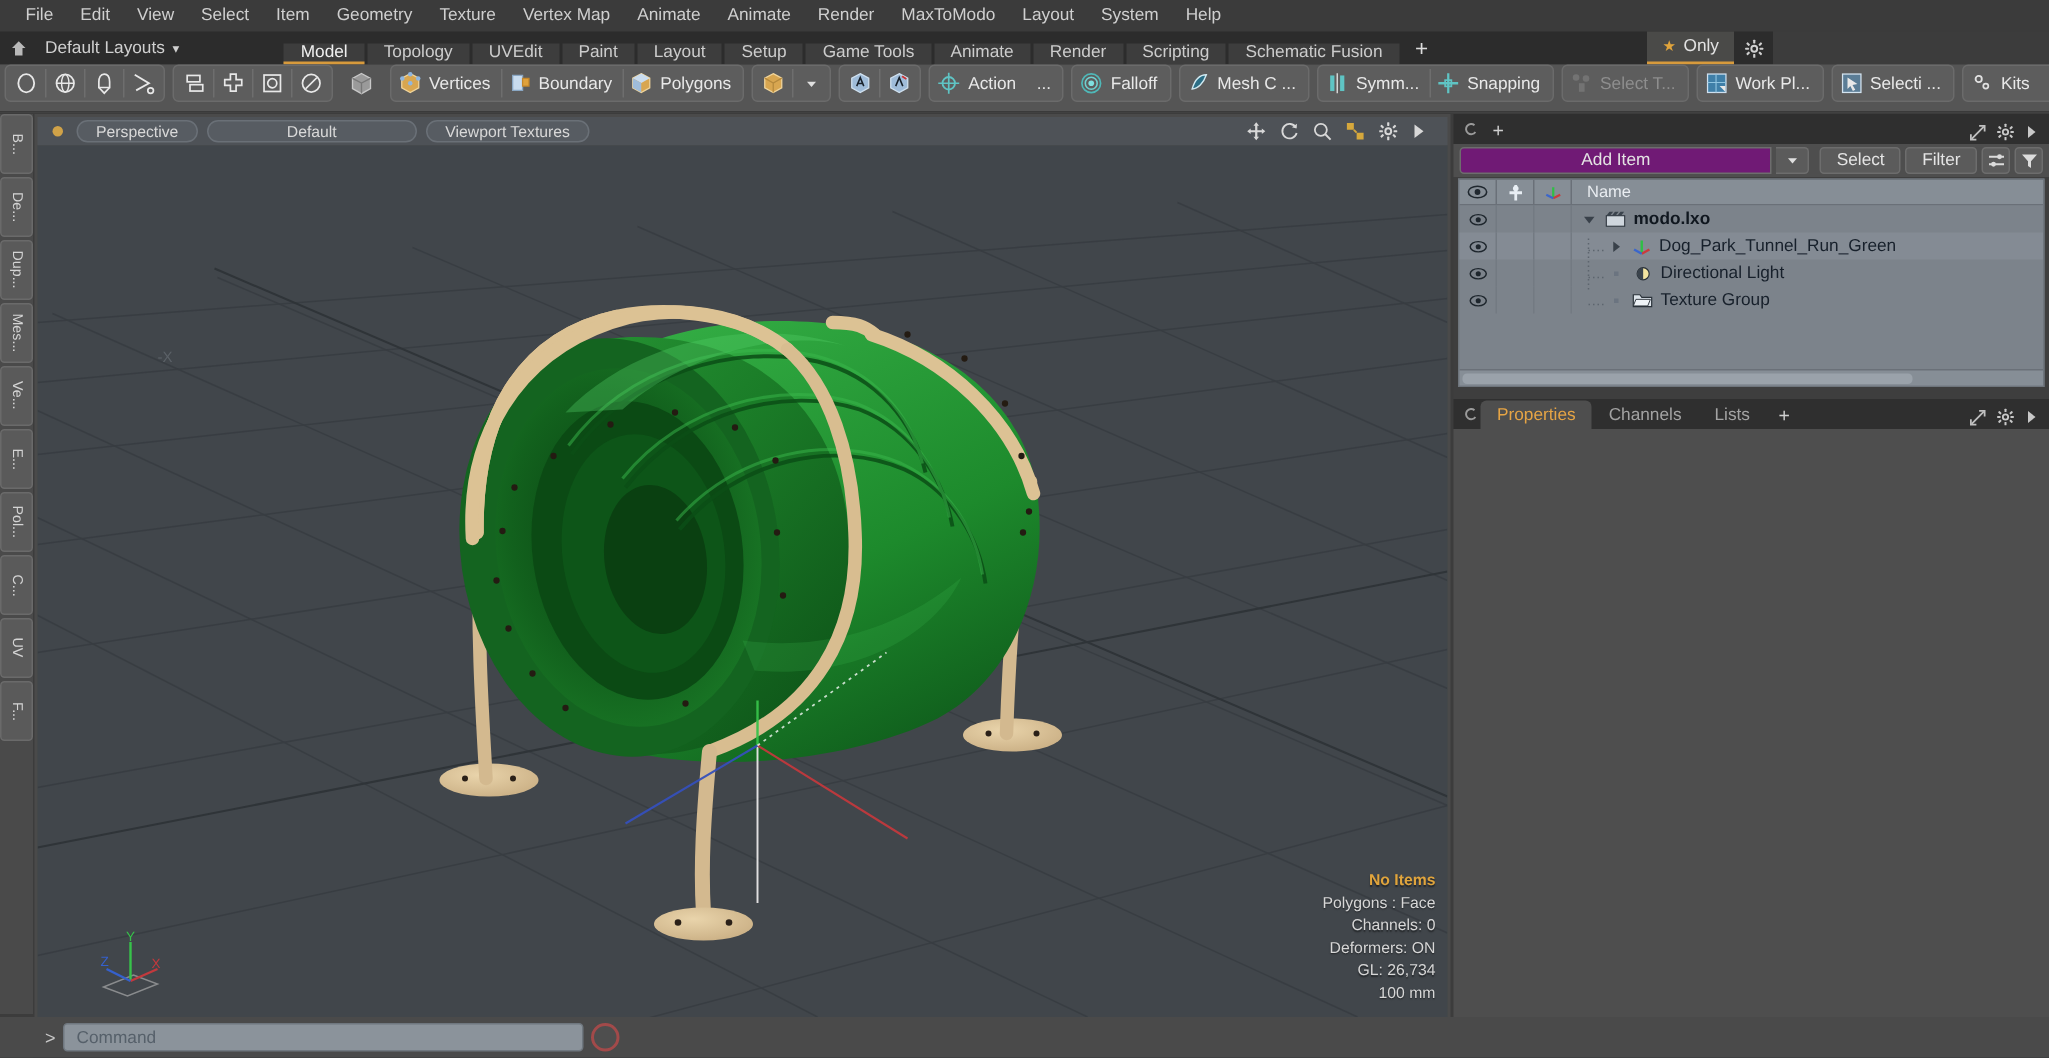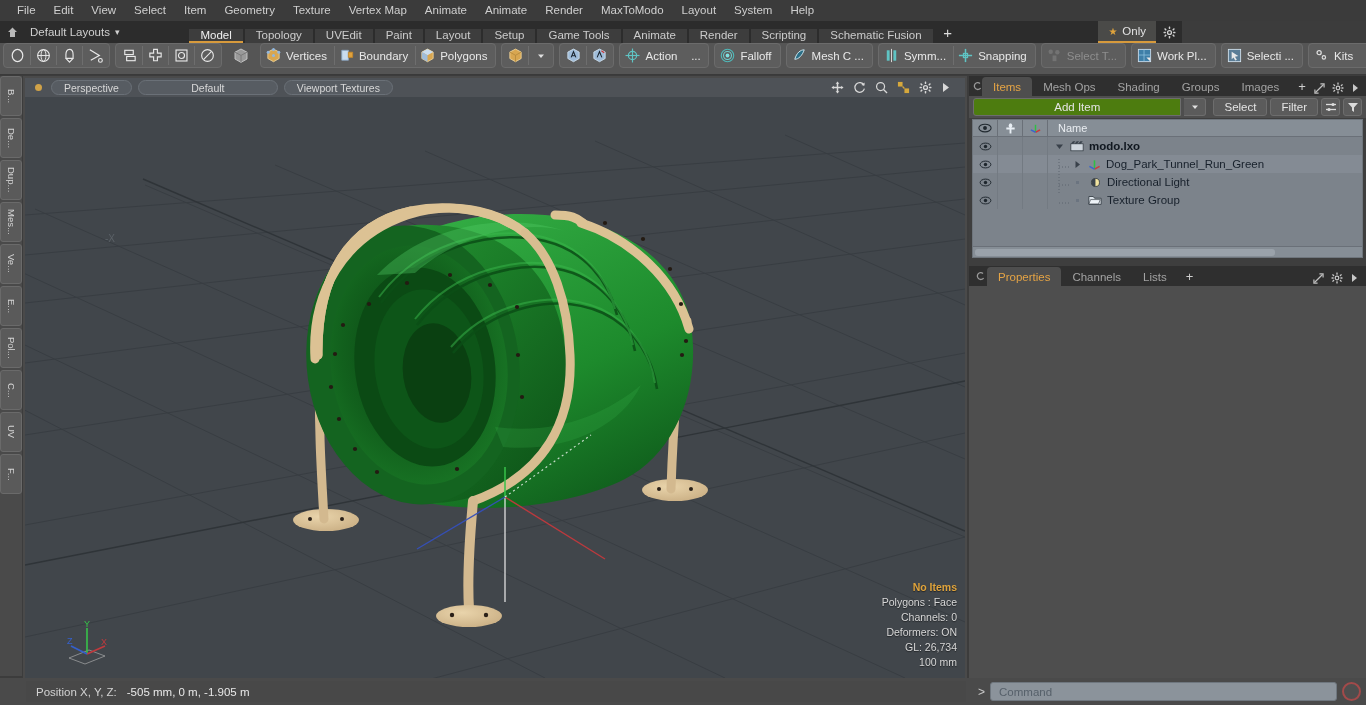--- a/index.html
+++ b/index.html
@@ -151,21 +151,21 @@
   }
   .ptab.active { background: #4e4e4e; color: #e5a445; }
   .pt-plus { padding: 0 8px; color: #cfcfcf; font-size: 13px; height:19px; display:flex; align-items:center;}
   .pt-right { margin-left: auto; display: flex; align-items: center; gap: 7px; padding: 0 7px 2px 0; }
 
   .panel-toolrow {
     height: 22px; background: #4e4e4e; display: flex; align-items: center;
     padding: 2px 4px; gap: 3px;
   }
   .additem {
-    flex: 1; height: 18px; background: #4d7c0f; border: 1px solid #6d6d6d;
+    flex: 1; height: 18px; background: #701a75; border: 1px solid #6d6d6d;
     border-radius: 3px 0 0 3px; display: flex; align-items: center;
     justify-content: center; color: #e4e4e4; font-size: 11.5px;
   }
   .additem-arrow {
     width: 22px; height: 18px; background: #5b5b5b; border: 1px solid #6d6d6d;
     border-left: none; border-radius: 0 3px 3px 0;
     display: flex; align-items: center; justify-content: center;
     color: #e0e0e0; margin-right: 4px;
   }
   .pbtn {
@@ -809,27 +809,20 @@
   </div>
 
   <div class="rightpanel">
 
     <div class="panel-tabbar">
       <div class="pt-corner">
         <svg width="9" height="9" viewBox="0 0 9 9">
             <path d="M7 1.5 A3.4 3.4 0 1 0 7.6 6" fill="none" stroke="#9a9a9a" stroke-width="1.3"></path>
           </svg>
       </div>
-      <div id="right-tabs" style="display:flex;align-items:flex-end;">
-          <div class="ptab active">Items</div>
-          <div class="ptab">Mesh Ops</div>
-          <div class="ptab">Shading</div>
-          <div class="ptab">Groups</div>
-          <div class="ptab">Images</div>
-        </div>
       <div class="pt-plus">+</div>
       <div class="pt-right">
         <span>
           <svg width="11" height="11" viewBox="0 0 12 12">
               <path d="M7 1 H11 V5" fill="none" stroke="#c0c0c0" stroke-width="1.3"></path>
               <path d="M5 11 H1 V7" fill="none" stroke="#c0c0c0" stroke-width="1.3"></path>
               <line x1="1.6" y1="10.4" x2="10.4" y2="1.6" stroke="#c0c0c0" stroke-width="1.3"></line>
             </svg>
         </span>
         <span>
@@ -1055,24 +1048,20 @@
             </svg>
         </span>
       </div>
     </div>
 
     <div class="props-body"></div>
   </div>
 
   <div class="bottombar">
     <div class="bb-left-tab"></div>
-    <div class="bb-pos">
-      <span class="lbl">Position X, Y, Z:</span>
-      <span class="val">-505 mm, 0 m, -1.905 m</span>
-    </div>
     <div class="bb-cmdzone">
       <span class="bb-caret">&gt;</span>
       <div class="bb-cmd">
         <span>Command</span>
       </div>
       <div class="bb-rec"></div>
     </div>
   </div>
 
 </div>

